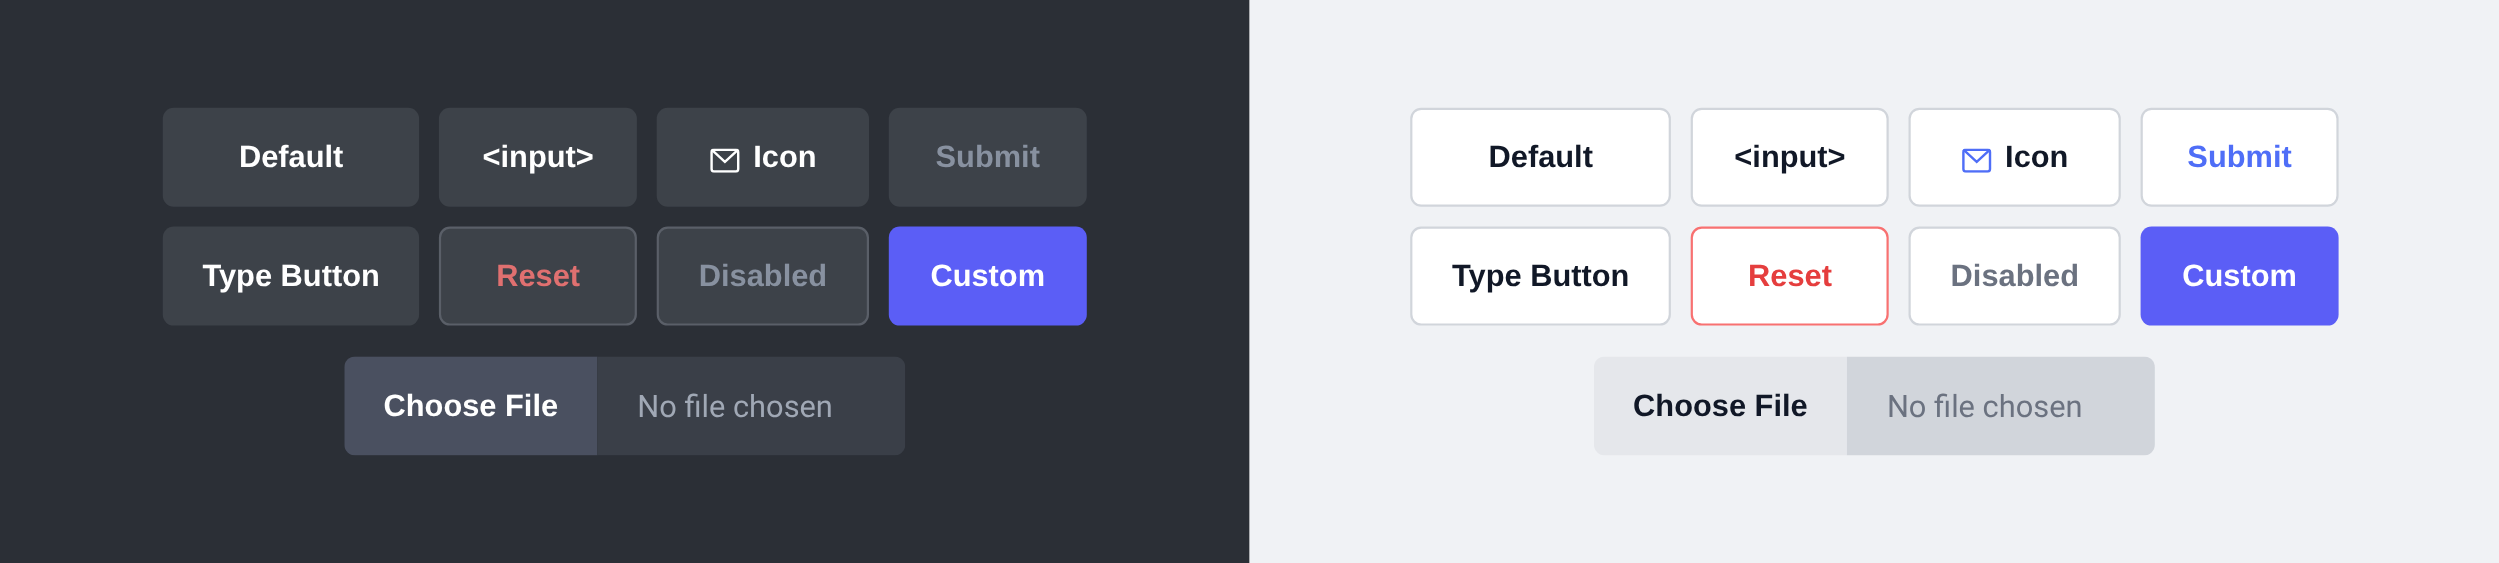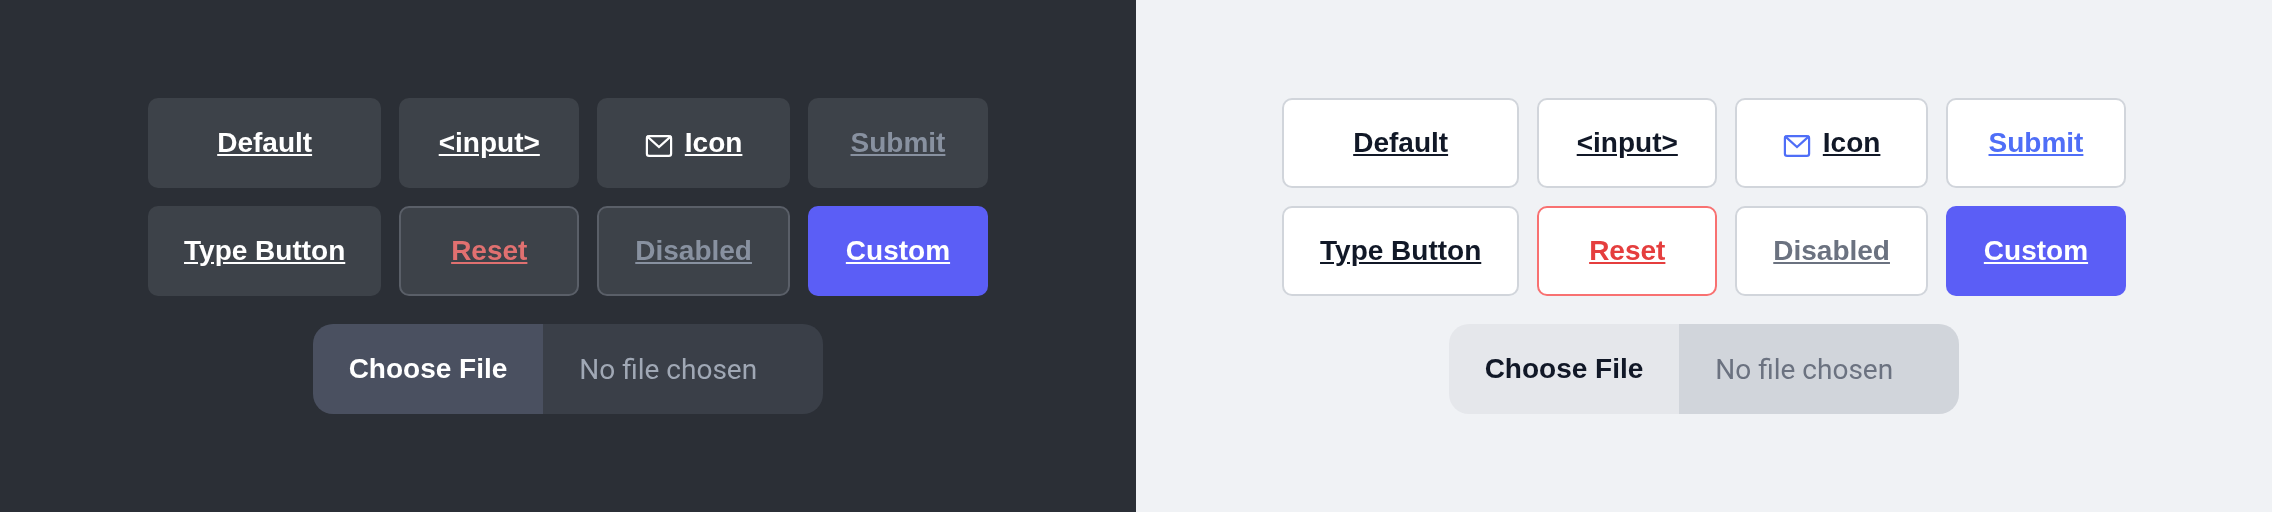--- a/index.html
+++ b/index.html
@@ -45,21 +45,20 @@
       border-radius: 10px;
       font-size: 28px;
       font-weight: 700;
       cursor: pointer;
       display: flex;
       align-items: center;
       justify-content: center;
       gap: 12px;
       min-width: 180px;
       min-height: 90px;
-      text-decoration: underline;
     }
 
     
     .dark-default {
       background-color: #3d4249;
       border: none;
       color: #ffffff;
     }
 
     .dark-input {
@@ -150,21 +149,21 @@
     .light-custom {
       background-color: #5b5ef6;
       border: none;
       color: #ffffff;
     }
 
     
     .file-input-row {
       display: flex;
       align-items: center;
-      border-radius: 20px;
+      border-radius: 10px;
       overflow: hidden;
     }
 
     .dark-file-choose {
       padding: 22px 36px;
       font-size: 28px;
       font-weight: 700;
       background-color: #4a5060;
       color: #ffffff;
       border: none;

